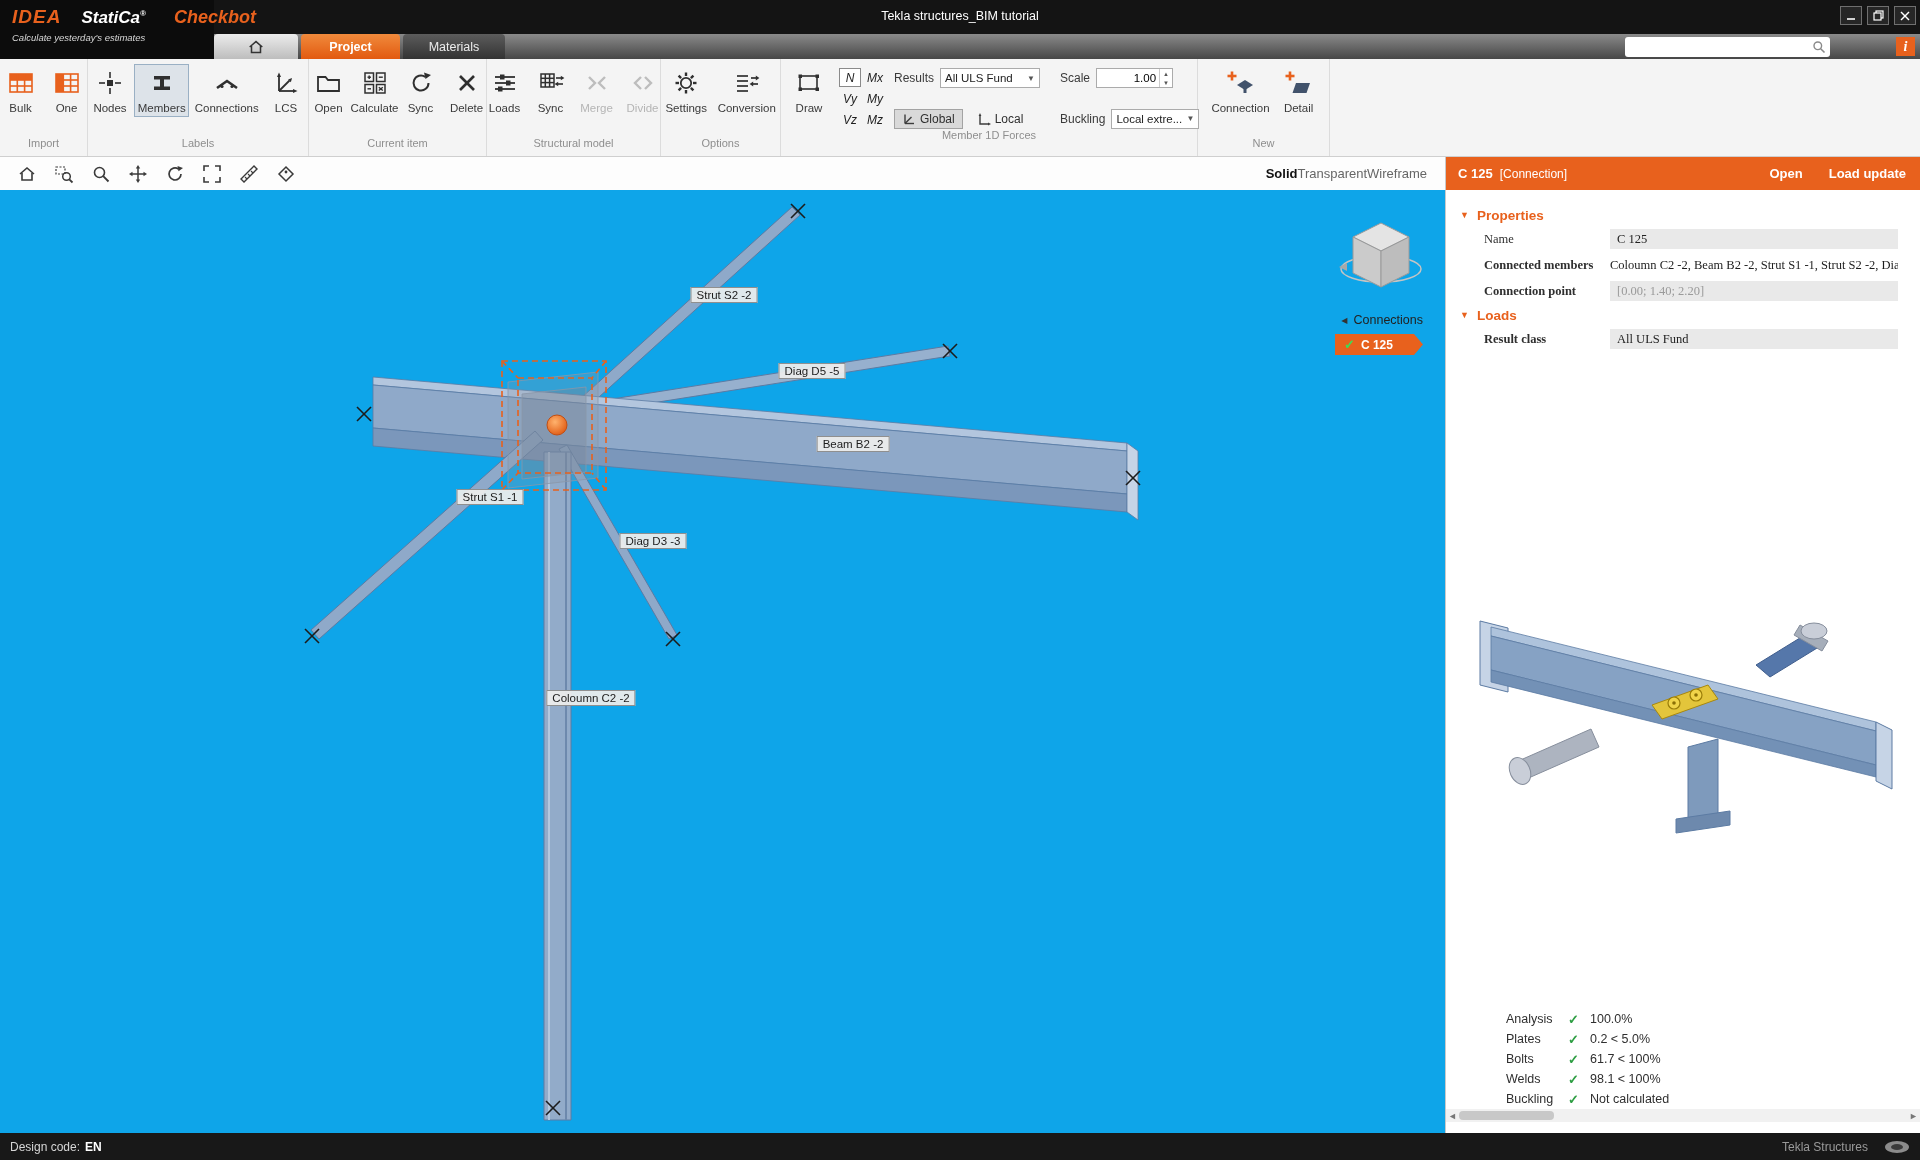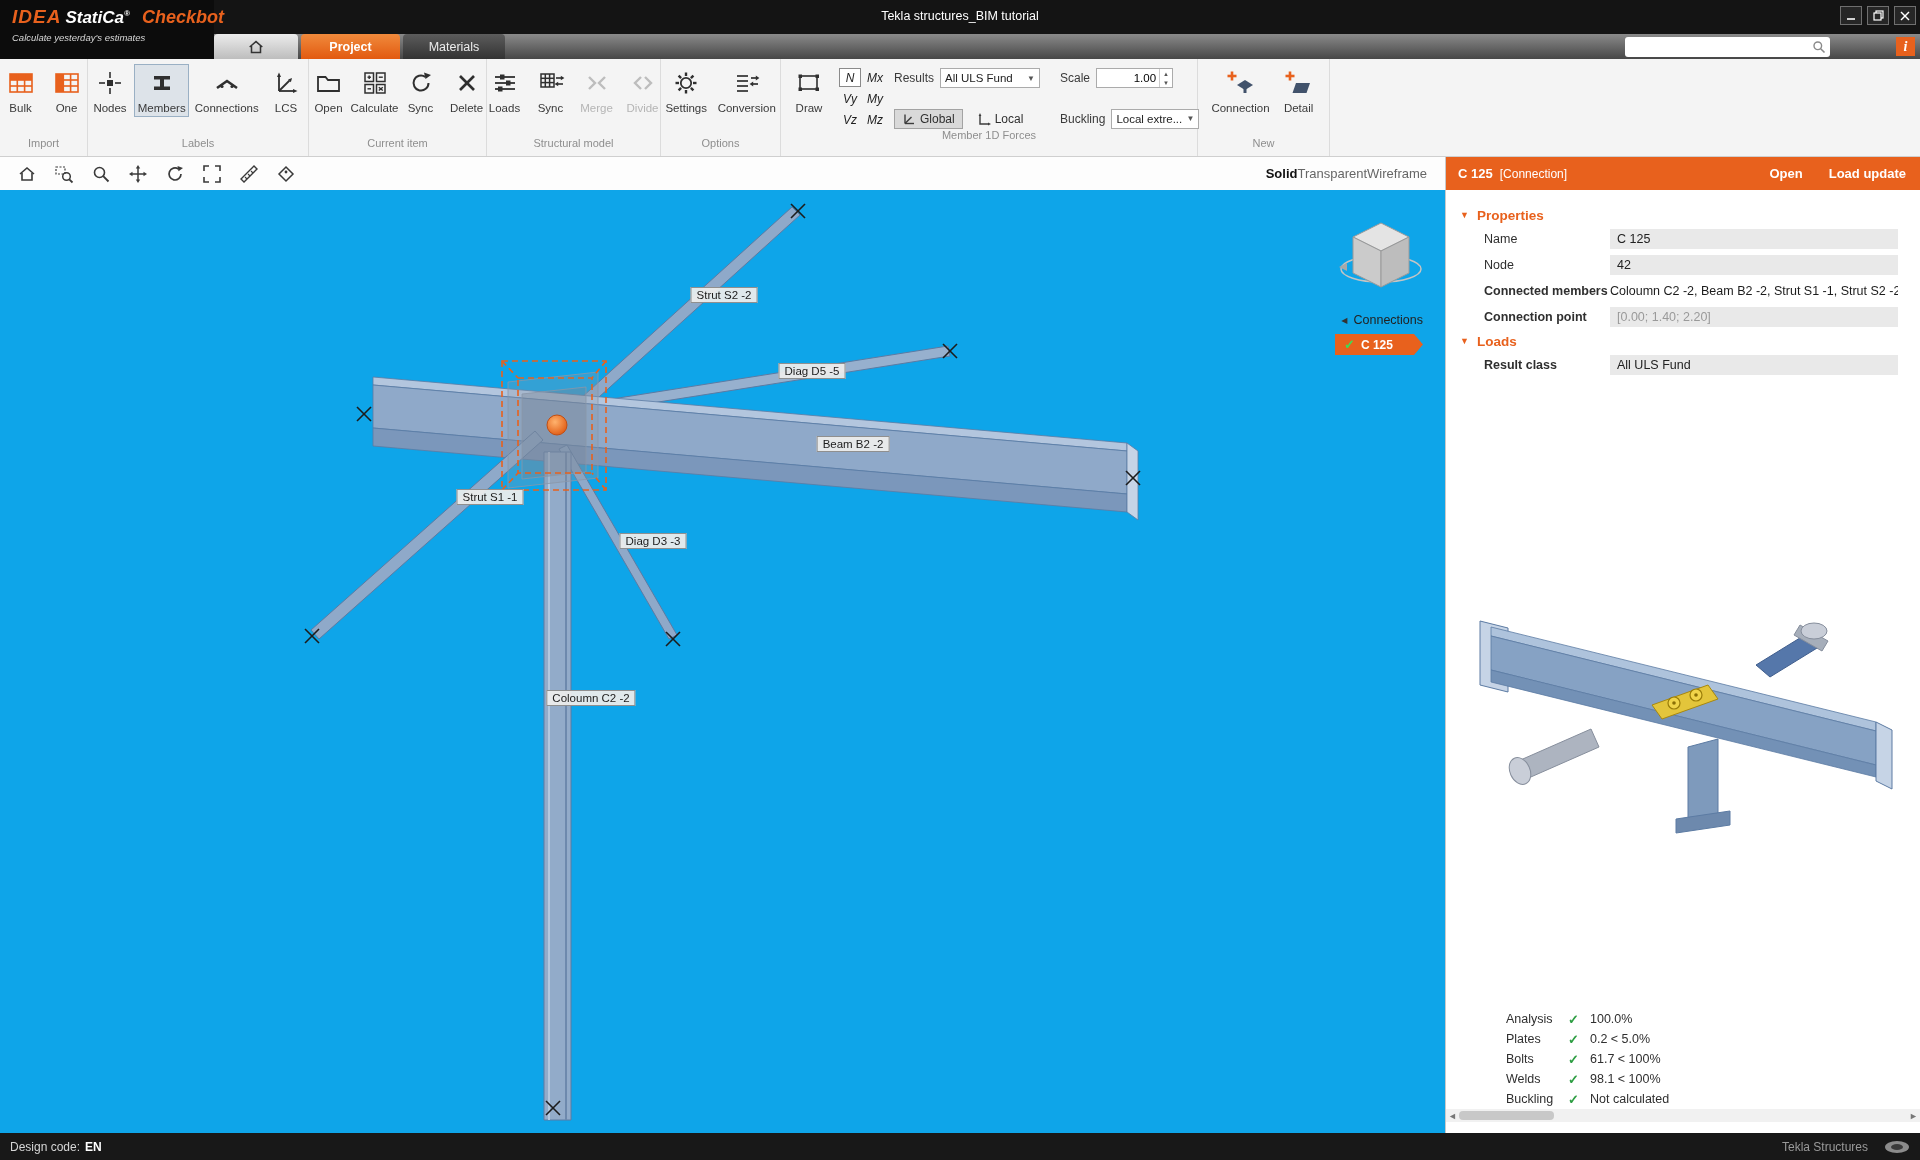--- a/index.html
+++ b/index.html
@@ -5,21 +5,21 @@
   * { margin:0; padding:0; box-sizing:border-box; }
   html,body { width:1920px; height:1160px; overflow:hidden; background:#fff;
               font-family:"Liberation Sans", sans-serif; font-size:12px; color:#2f2f2f; }
 
   
   .topstrip { position:absolute; top:0; left:0; right:0; height:34px; background:#141414; z-index:4; }
   .tabband  { position:absolute; top:34px; left:0; right:0; height:25px;
               background:linear-gradient(#8a8a8a,#474747); z-index:4; }
   .logo-block { position:absolute; top:0; left:0; width:214px; height:59px; background:#0c0c0c; z-index:6;
                 padding:6px 0 0 12px; }
-  .logo-line { display:flex; align-items:baseline; gap:4px; }
+  .logo-line { display:flex; align-items:baseline; gap:20px; }
   .logo-idea { color:#e8611d; font-weight:800; font-style:italic; font-size:19px; letter-spacing:1px; }
   .logo-statica { color:#fff; font-weight:bold; font-style:italic; font-size:17px; }
   .logo-reg { color:#fff; font-size:8px; vertical-align:super; }
   .logo-product { color:#e8611d; font-style:italic; font-weight:bold; font-size:18px; margin-left:8px; }
   .tagline { color:#d8d8d8; font-style:italic; font-size:9.5px; margin-top:4px; }
   .window-title { position:absolute; top:9px; left:50%; transform:translateX(-50%);
                   color:#fff; font-size:12.5px; z-index:5; }
   .winbtn { position:absolute; top:6px; width:22px; height:19px; background:#262626;
             border:1px solid #6f6f6f; display:flex; align-items:center; justify-content:center; z-index:7; }
   .winbtn svg { display:block; }
@@ -103,21 +103,21 @@
                   padding:0 14px 0 12px; }
   .ph-title { font-weight:bold; font-size:13px; }
   .ph-type { font-size:12px; margin-left:7px; }
   .ph-actions { margin-left:auto; display:flex; gap:26px; }
   .ph-btn { font-weight:bold; font-size:13px; color:#fff; }
   .panel-body { padding-top:14px; }
   .sect { display:flex; align-items:center; gap:8px; height:22px; padding-left:14px;
           color:#e8611d; font-weight:bold; font-size:13.5px; }
   .sect .tri { font-size:9px; }
   .prow { display:grid; grid-template-columns:126px 1fr; align-items:center; height:26px;
-          padding-left:38px; padding-right:22px; }
+          padding-left:38px; padding-right:22px;font-family:Liberation Serif, serif; }
   .plabel { font-size:12.5px; color:#2f2f2f; }
   .plabel.b { font-weight:bold; }
   .pfield { background:#e9e9e9; height:20px; display:flex; align-items:center; padding:0 7px;
             font-size:12.5px; color:#222; overflow:hidden; white-space:nowrap; }
   .pfield.dim { color:#9a9a9a; }
   .ptext { font-size:12.5px; color:#1c1c1c; overflow:hidden; white-space:nowrap; }
   .preview { position:absolute; top:380px; left:10px; }
   .checks { position:absolute; top:852px; left:60px; right:10px; }
   .check-row { display:grid; grid-template-columns:62px 22px 1fr; align-items:center; height:20px; font-size:12.5px; }
   .cmark { color:#2f9e44; font-weight:bold; font-size:13px; }
@@ -685,24 +685,20 @@
   <div class="panel-body">
     <div class="sect">
       <span class="tri">▼</span>
       <span>Properties</span>
     </div>
     <div class="prow">
       <span class="plabel">Name</span>
       <div class="pfield">C 125</div>
     </div>
     <div class="prow">
-      <span class="plabel">Node</span>
-      <div class="pfield">42</div>
-    </div>
-    <div class="prow">
       <span class="plabel b">Connected members</span>
       <div class="ptext">Coloumn C2 -2, Beam B2 -2, Strut S1 -1, Strut S2 -2, Diag</div>
     </div>
     <div class="prow">
       <span class="plabel b">Connection point</span>
       <div class="pfield dim">[0.00; 1.40; 2.20]</div>
     </div>
 
     <div class="sect">
       <span class="tri">▼</span>

